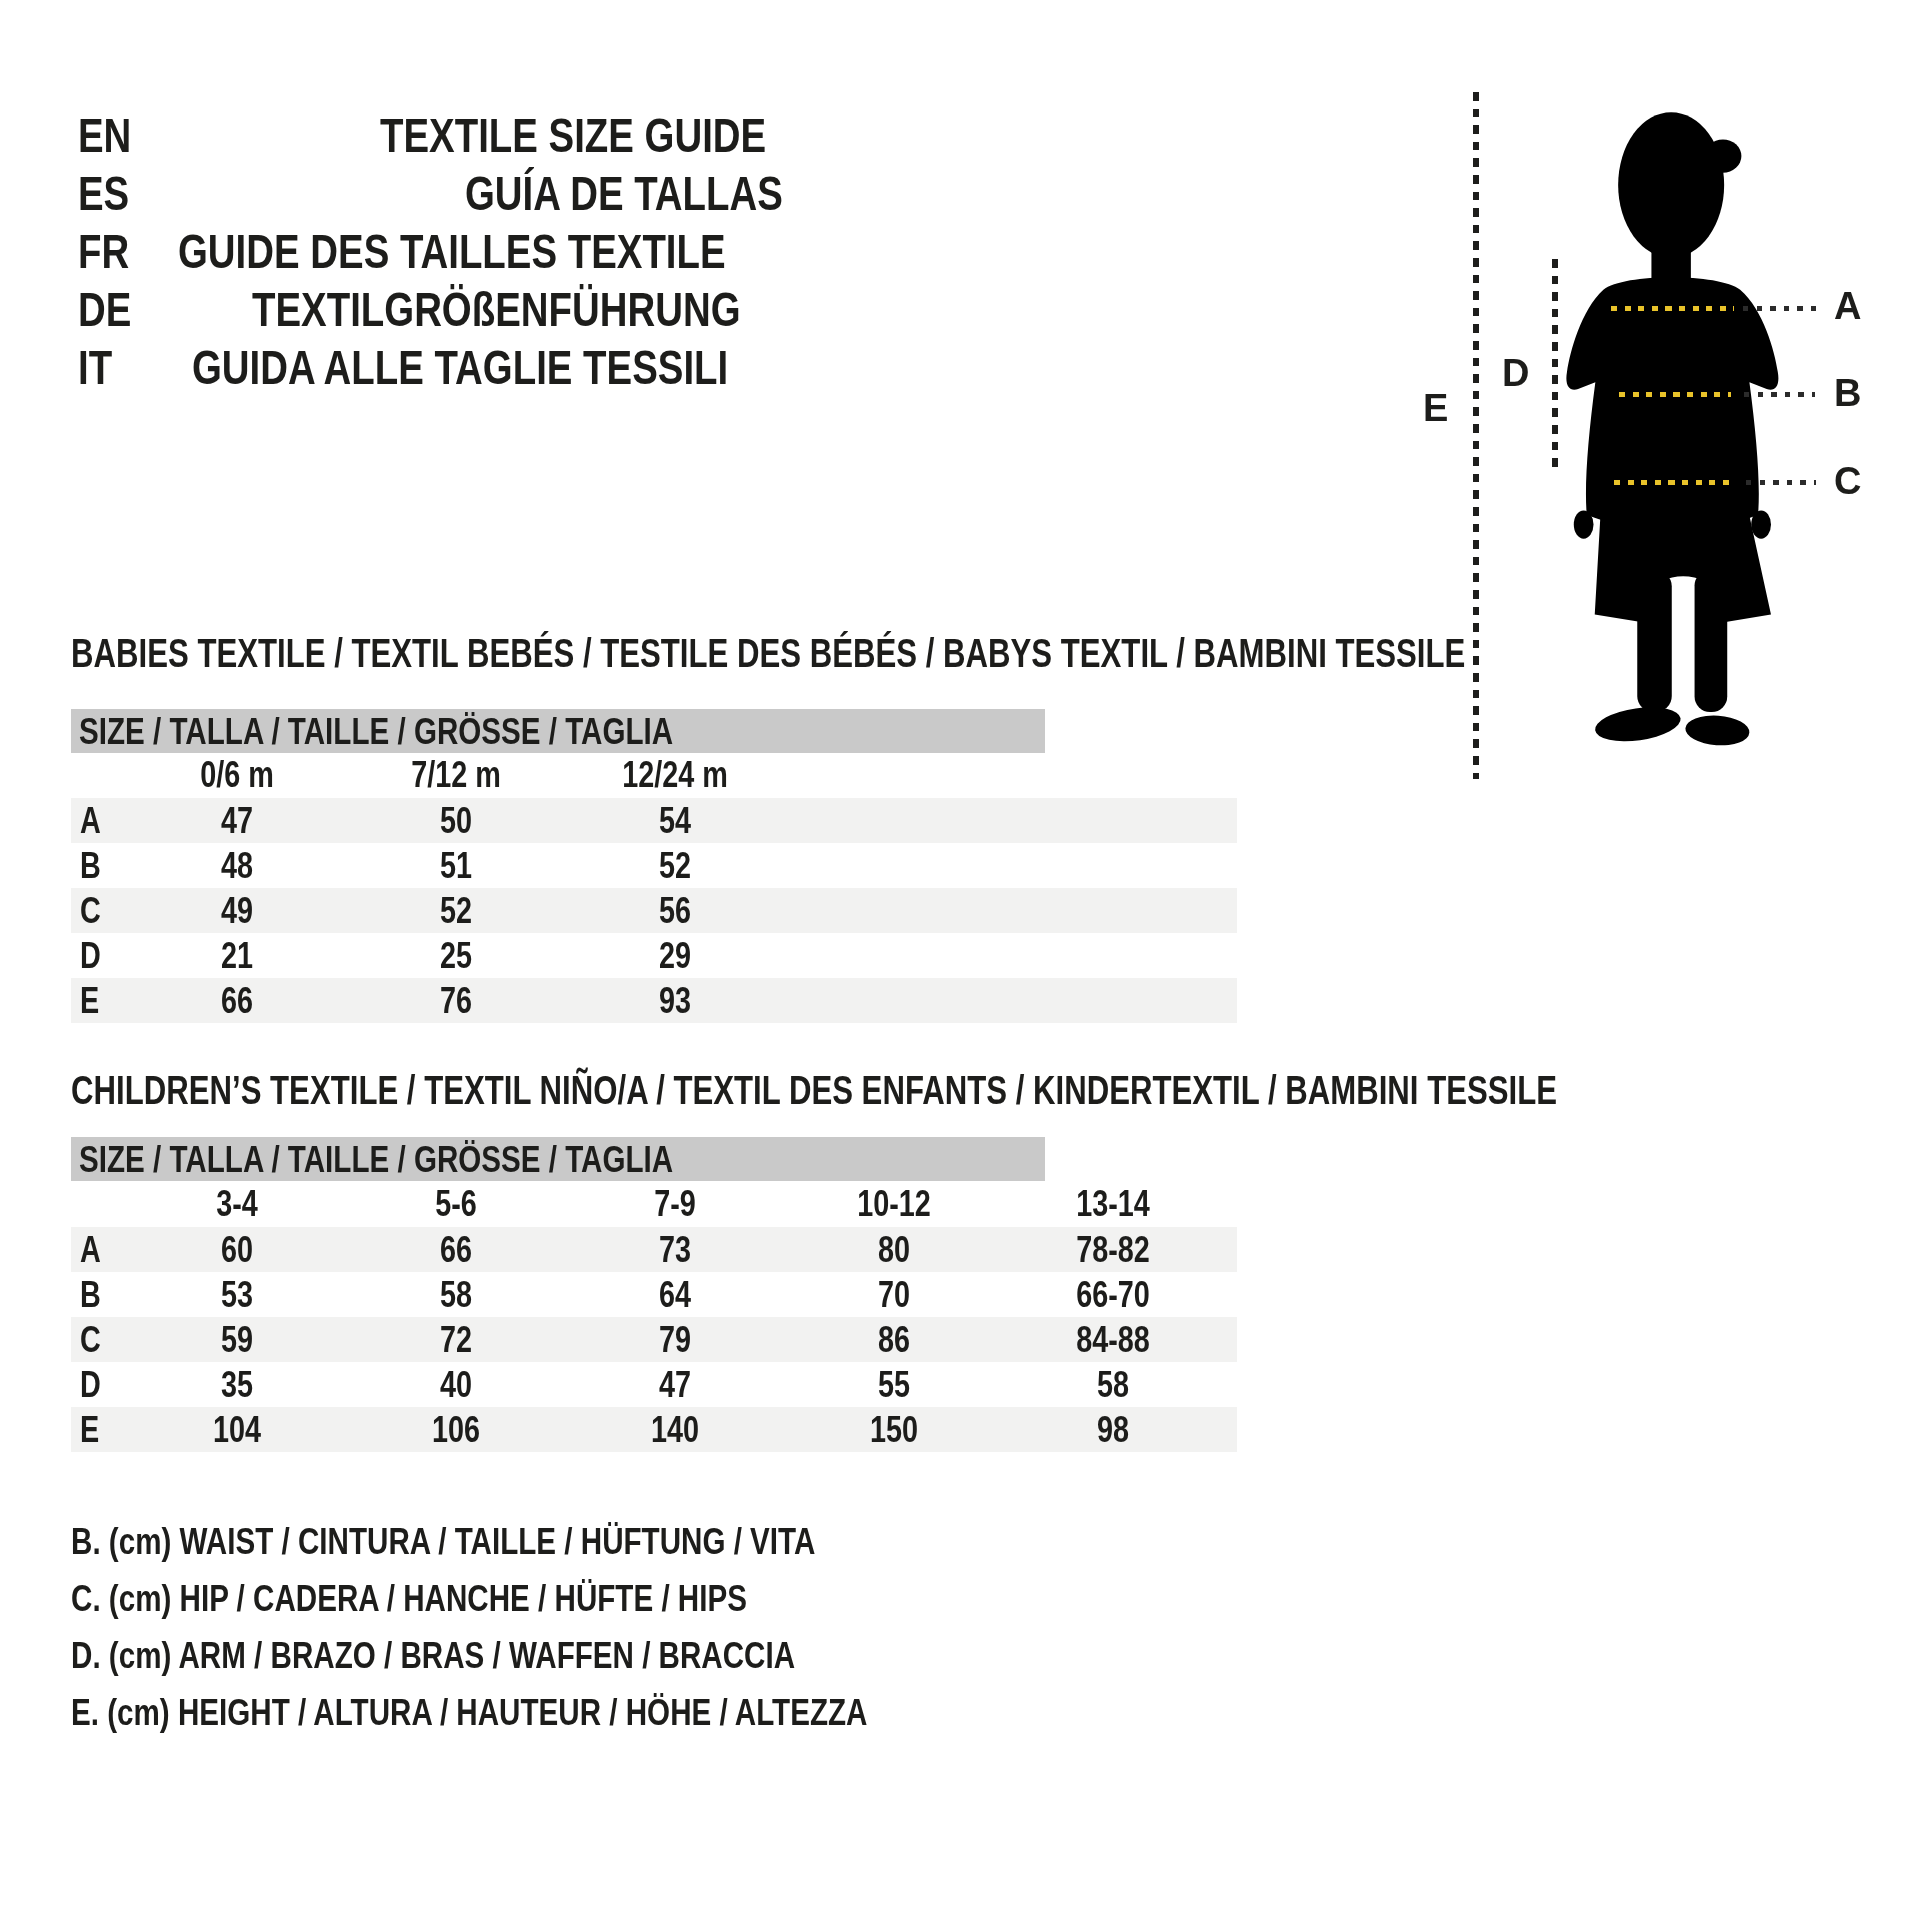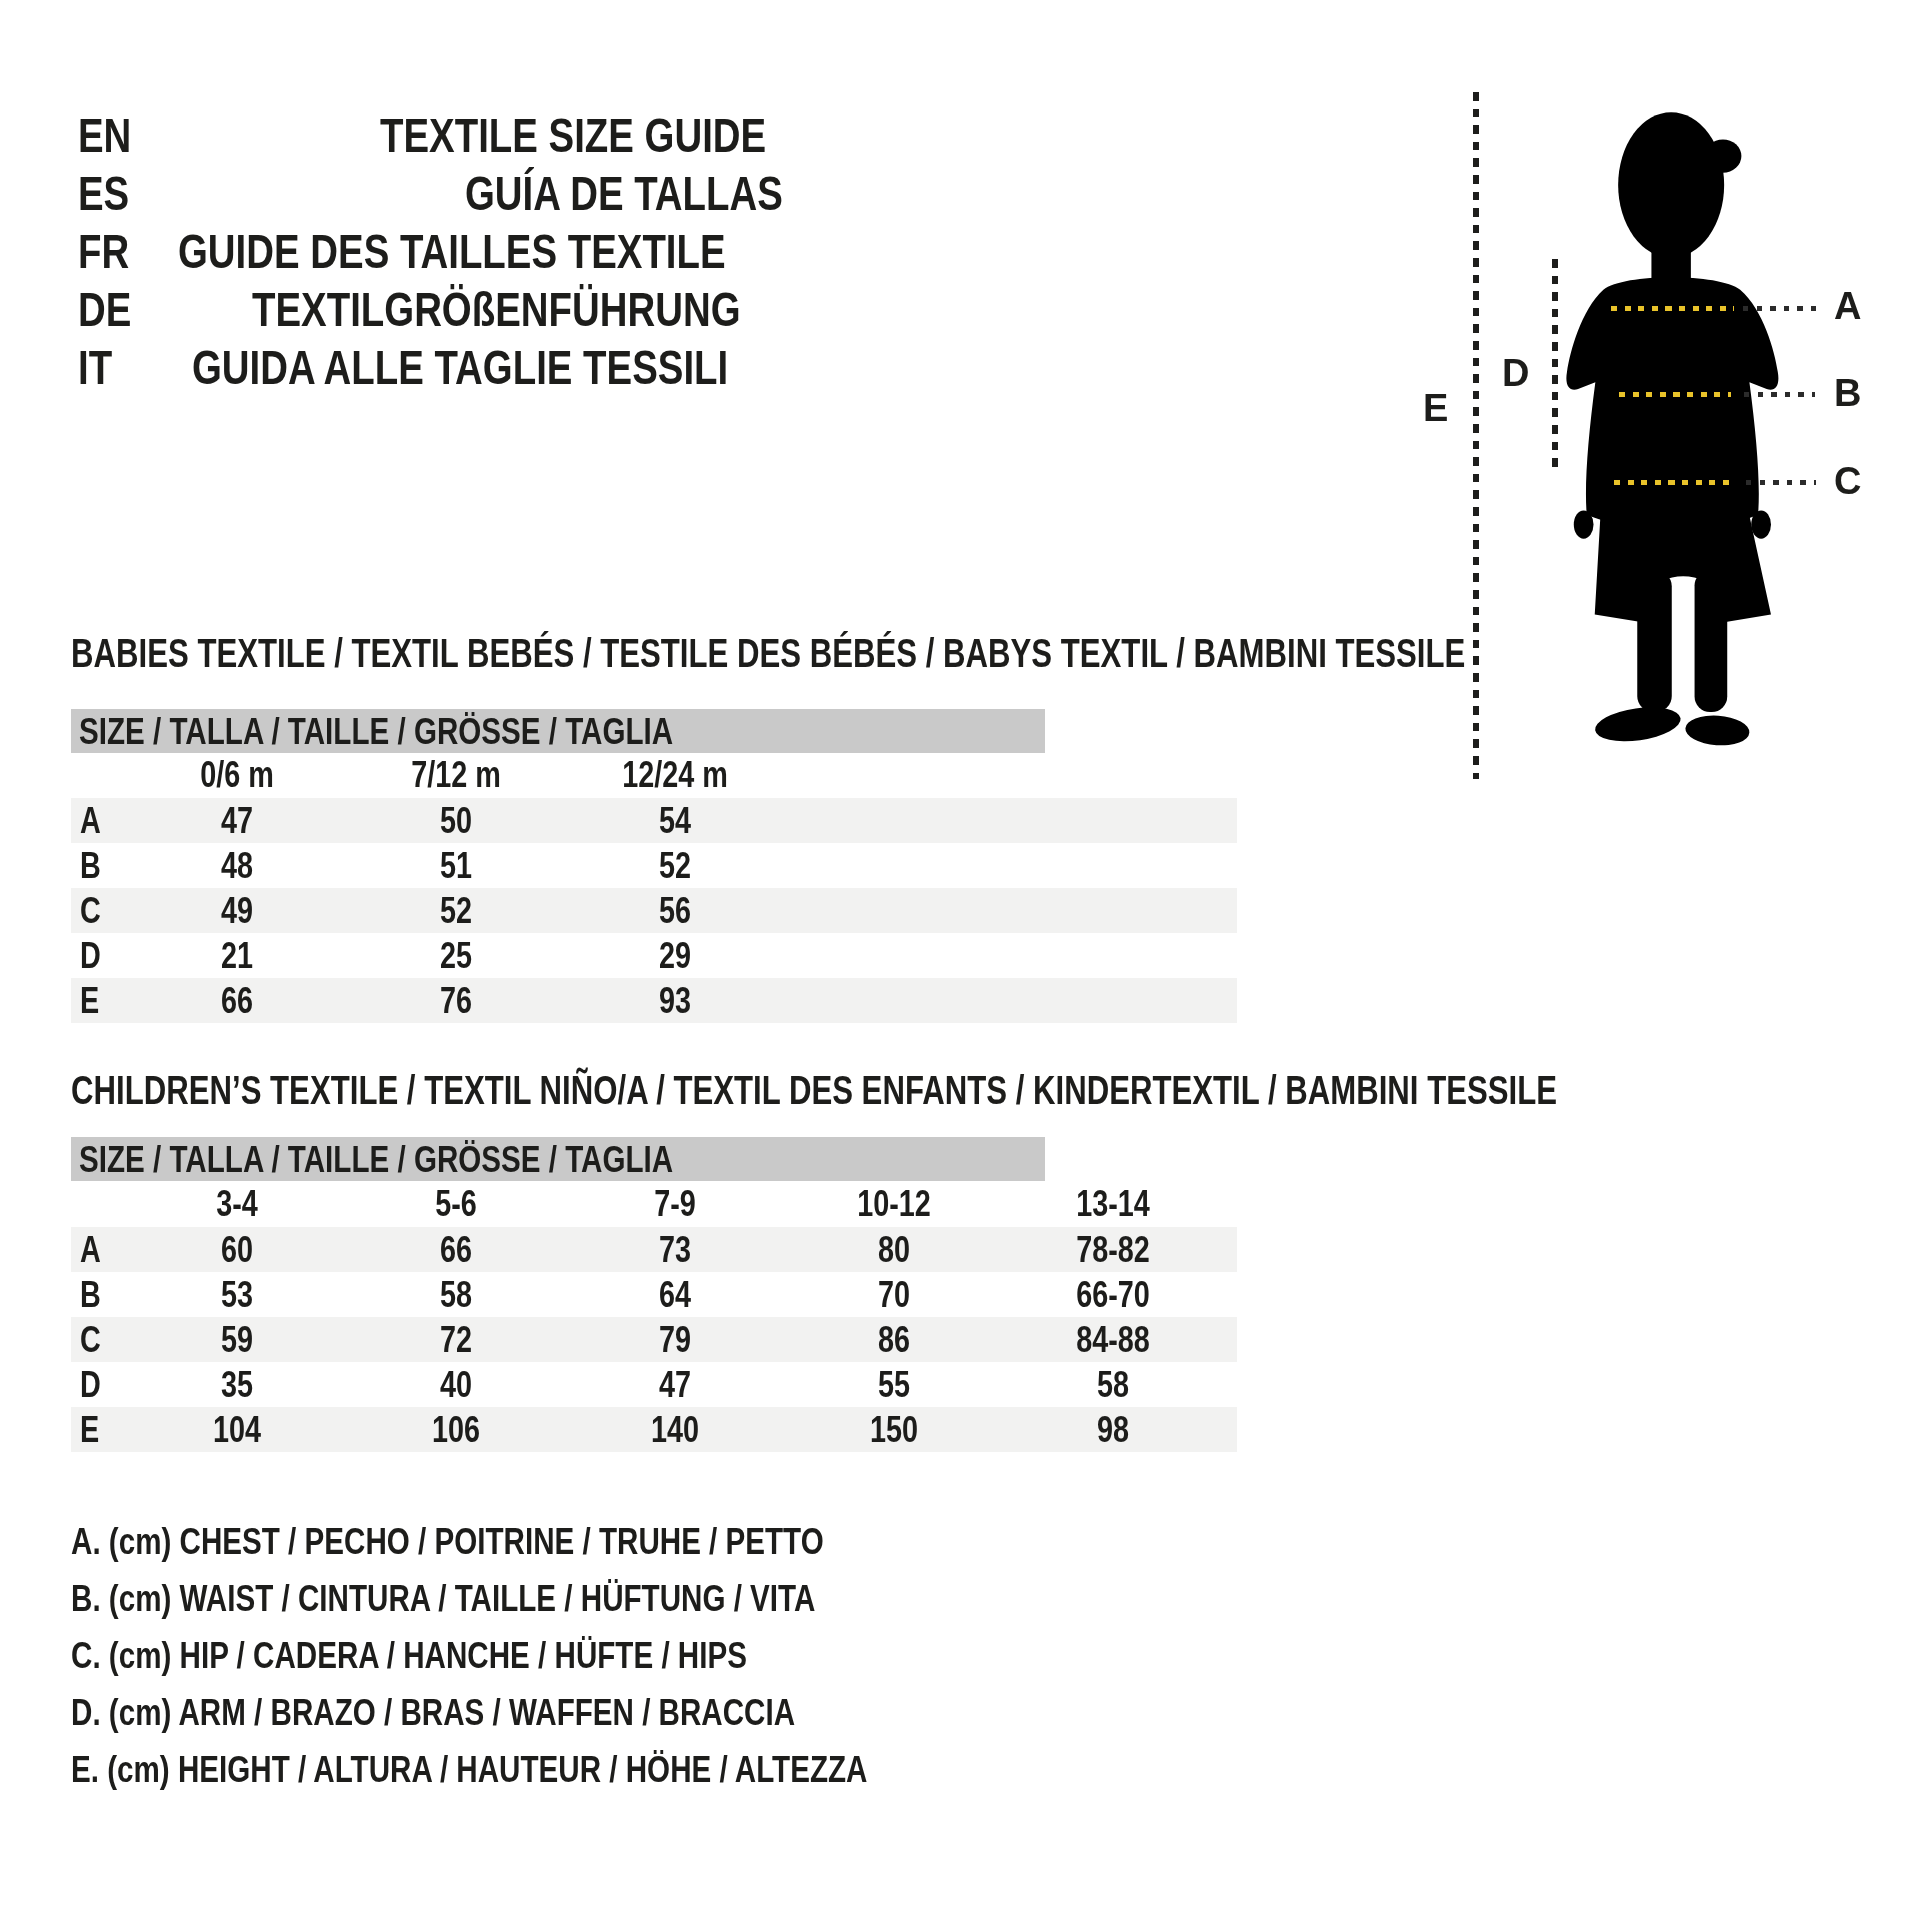--- a/index.html
+++ b/index.html
@@ -201,23 +201,20 @@
       <div class="tc"><span class="condc">104</span></div>
       <div class="tc"><span class="condc">106</span></div>
       <div class="tc"><span class="condc">140</span></div>
       <div class="tc"><span class="condc">150</span></div>
       <div class="tc"><span class="condc">98</span></div>
     </div>
   </div>
 
   <div class="abs legend-block">
     <div class="legend-line">
-        <span class="cond">A. (cm) CHEST / PECHO / POITRINE / TRUHE / PETTO</span>
-      </div>
-    <div class="legend-line">
         <span class="cond">B. (cm) WAIST / CINTURA / TAILLE / HÜFTUNG / VITA</span>
       </div>
     <div class="legend-line">
         <span class="cond">C. (cm) HIP / CADERA / HANCHE / HÜFTE / HIPS</span>
       </div>
     <div class="legend-line">
         <span class="cond">D. (cm) ARM / BRAZO / BRAS / WAFFEN / BRACCIA</span>
       </div>
     <div class="legend-line">
         <span class="cond">E. (cm) HEIGHT / ALTURA / HAUTEUR / HÖHE / ALTEZZA</span>

